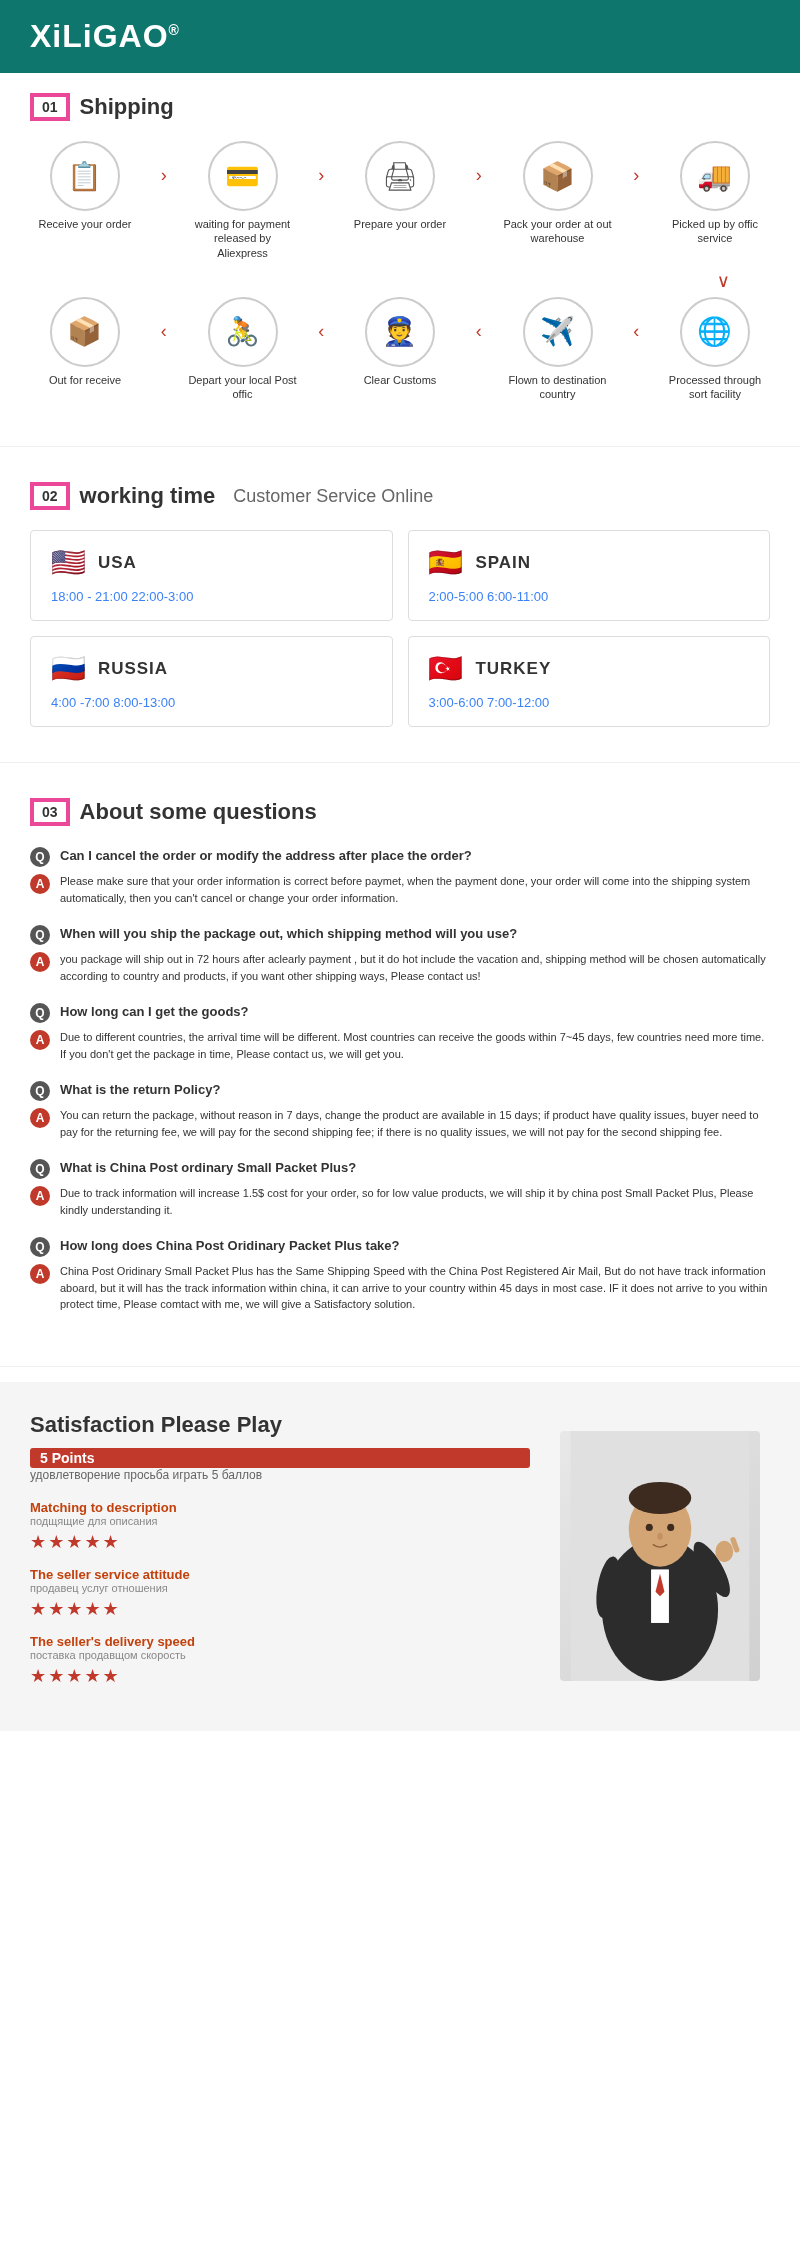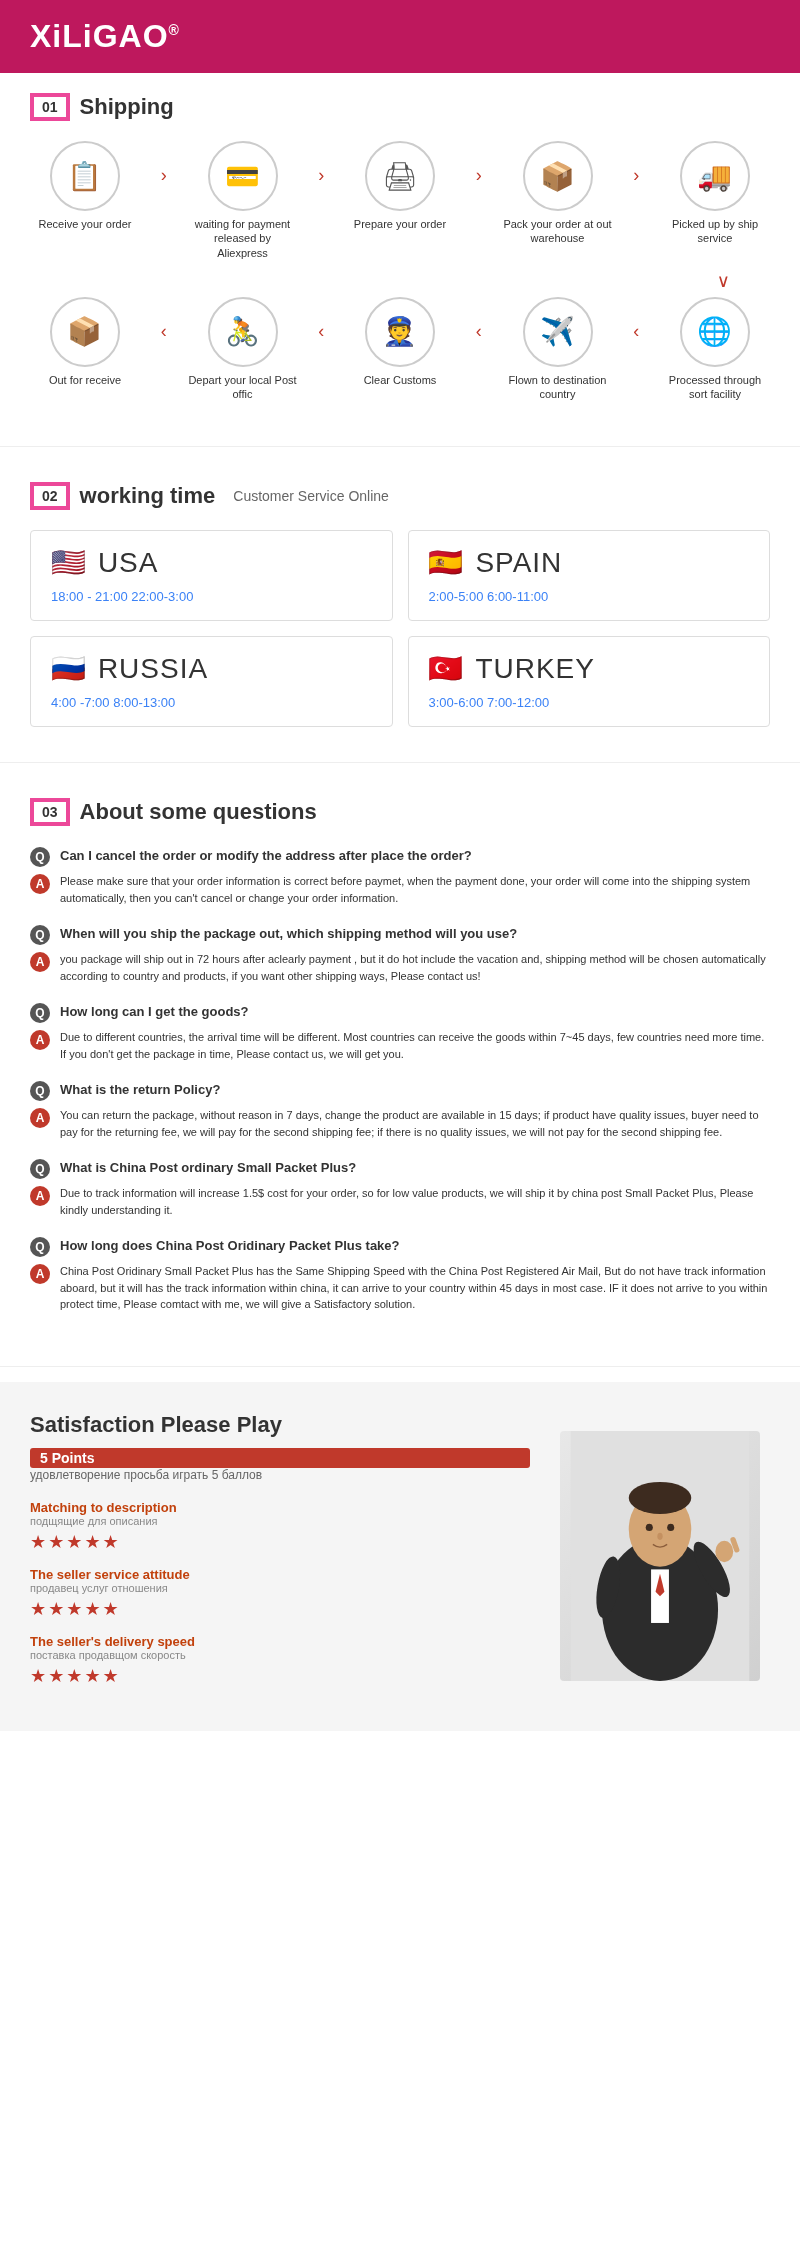--- a/index.html
+++ b/index.html
@@ -1,43 +1,43 @@
 <!DOCTYPE html>
 <html><head>
   <meta charset="utf-8">
   <style>
     * { margin: 0; padding: 0; box-sizing: border-box; }
     body { font-family: Arial, sans-serif; width: 800px; background: #fff; color: #333; }
 
     
-    .header { background: #be185d; padding: 18px 30px; }
+    .header { background: #0f766e; padding: 18px 30px; }
     .header-title { color: #fff; font-size: 32px; font-weight: bold; letter-spacing: 1px; }
     .header-title sup { font-size: 14px; vertical-align: super; }
 
     
     .section { padding: 20px 30px; }
     .section-title { display: flex; align-items: center; gap: 10px; margin-bottom: 20px; }
     .section-num { border: 4px solid #ec4899; padding: 2px 8px; font-size: 14px; font-weight: bold; }
     .section-label { font-size: 22px; font-weight: bold; }
-    .section-sub { font-size: 14px; color: #666; margin-left: 8px; }
+    .section-sub { font-size: 18px; color: #666; margin-left: 8px; }
     .steps-row { display: flex; align-items: flex-start; justify-content: space-between; margin-bottom: 10px; }
     .step { display: flex; flex-direction: column; align-items: center; text-align: center; width: 110px; }
     .step-circle { width: 70px; height: 70px; border: 2px solid #ccc; border-radius: 50%; display: flex; align-items: center; justify-content: center; margin-bottom: 6px; background: #fff; position: relative; }
     .step-icon { font-size: 28px; color: #555; }
     .step-label { font-size: 11px; color: #333; line-height: 1.3; }
     .arrow { font-size: 18px; color: #c0392b; margin-top: 24px; }
     .arrow-down { font-size: 18px; color: #c0392b; text-align: right; padding-right: 40px; margin-bottom: 5px; }
     .divider { border: none; border-top: 1px solid #eee; margin: 15px 0; }
 
     
     .time-grid { display: grid; grid-template-columns: 1fr 1fr; gap: 15px; }
     .time-card { border: 1px solid #ddd; border-radius: 4px; padding: 15px 20px; }
     .country-row { display: flex; align-items: center; gap: 12px; margin-bottom: 8px; }
     .flag { font-size: 28px; }
-    .country-name { font-size: 28px; font-weight: normal; color: #333; letter-spacing: 1px; }
+    .country-name { font-size: 17px; font-weight: bold; color: #333; letter-spacing: 1px; }
     .time-text { font-size: 13px; color: #3b82f6; }
 
     
     .faq-item { margin-bottom: 18px; }
     .faq-q { display: flex; align-items: flex-start; gap: 10px; margin-bottom: 6px; }
     .faq-badge { width: 20px; height: 20px; border-radius: 50%; display: flex; align-items: center; justify-content: center; font-size: 12px; font-weight: bold; color: #fff; flex-shrink: 0; margin-top: 1px; }
     .q-badge { background: #555; }
     .a-badge { background: #c0392b; }
     .faq-text { font-size: 11px; line-height: 1.5; color: #333; }
     .faq-q-text { font-weight: bold; font-size: 13px; }
@@ -99,21 +99,21 @@
       <div class="step-circle">
         <span class="step-icon">📦</span>
       </div>
       <span class="step-label">Pack your order at out warehouse</span>
     </div>
     <span class="arrow">›</span>
     <div class="step">
       <div class="step-circle">
         <span class="step-icon">🚚</span>
       </div>
-      <span class="step-label">Picked up by ship service</span>
+      <span class="step-label">Picked up by offic service</span>
     </div>
   </div>
 
   <div class="arrow-down">∨</div>
 
   <div class="steps-row">
     <div class="step">
       <div class="step-circle">
         <span class="step-icon">📦</span>
       </div>

